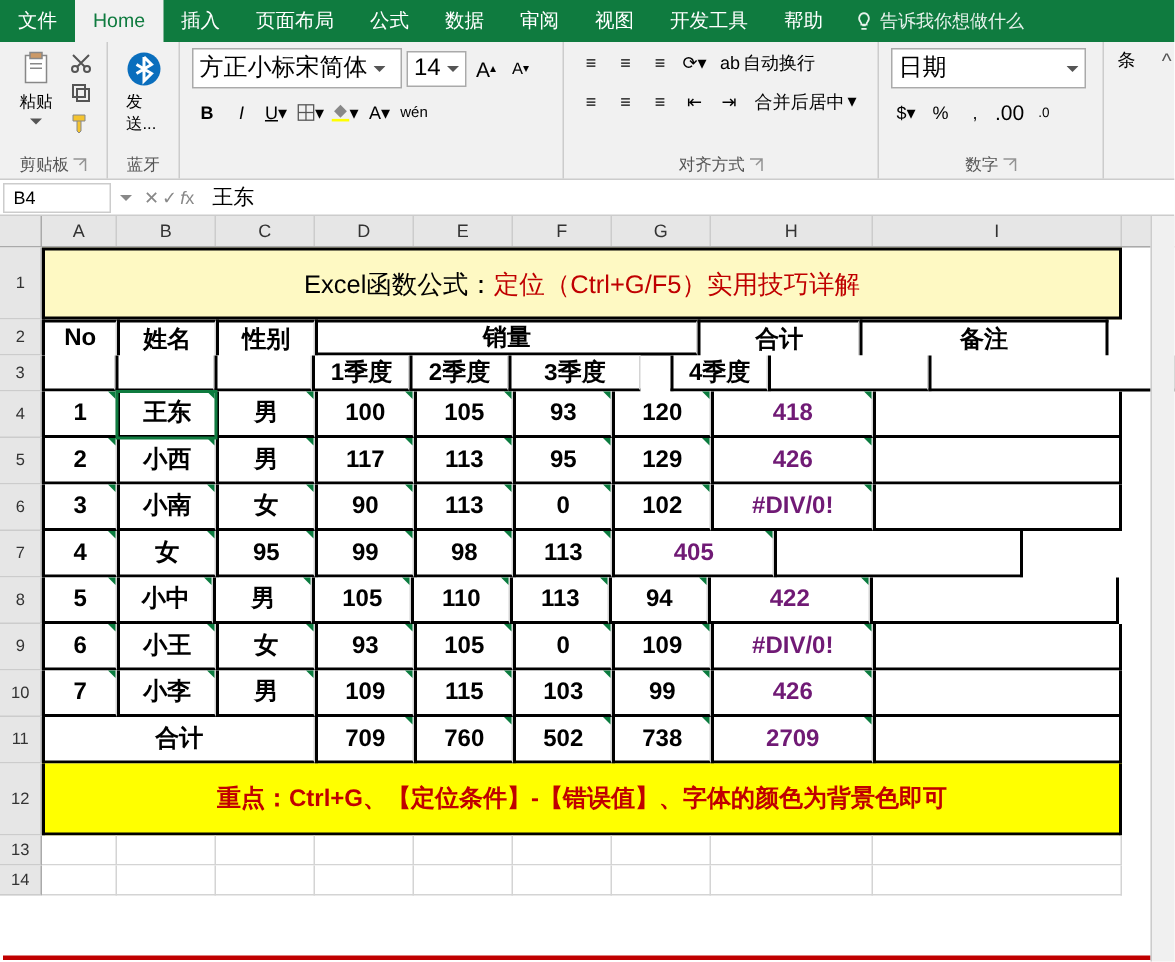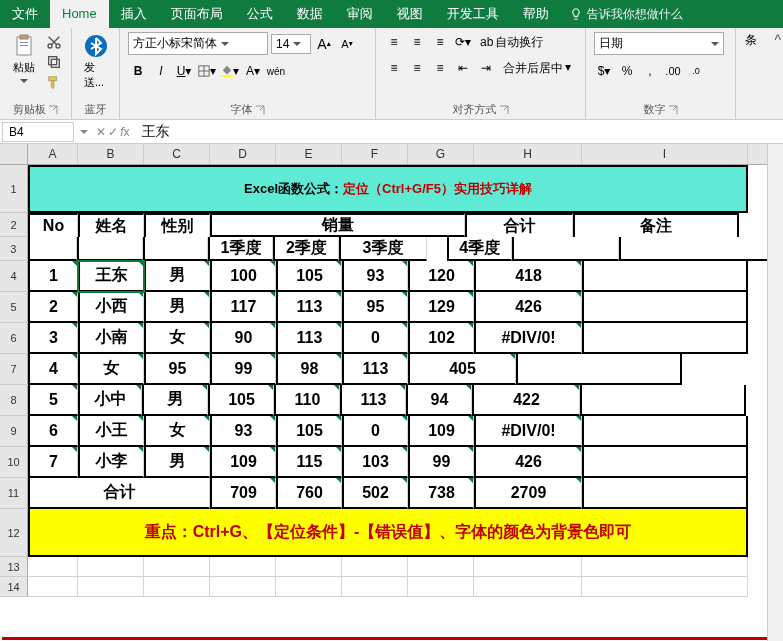--- a/index.html
+++ b/index.html
@@ -11,39 +11,39 @@
 .bulb{width:14px;height:14px}
 .ribbon{background:#f1f1f1;border-bottom:1px solid #ccc;display:flex;height:92px}
 .rgroup{border-right:1px solid #ccc;padding:4px 8px 2px;display:flex;flex-direction:column;justify-content:space-between}
 .rgroup-label{text-align:center;font-size:11px;color:#555;display:flex;justify-content:center;align-items:center;gap:2px}
 .rgroup-body{display:flex;gap:6px;align-items:flex-start}
 .vbtn{display:flex;flex-direction:column;align-items:center;padding:2px 4px;gap:2px;font-size:11px}
 .icon-sm{width:16px;height:16px}
 .icon-lg{width:24px;height:24px}
 .dd{width:8px;height:8px}
 .font-row{display:flex;gap:3px;align-items:center}
-.combo{background:#fff;border:1px solid #aaa;padding:2px 4px;font-size:12px;display:flex;align-items:center;gap:4px}
+.combo{background:#fff;border:1px solid #aaa;padding:2px 4px;font-size:16px;display:flex;align-items:center;gap:4px}
 .sq{width:20px;height:20px;display:flex;align-items:center;justify-content:center;border:1px solid transparent}
 .launcher{width:10px;height:10px;opacity:.6}
 .namebox-row{display:flex;align-items:center;height:24px;border-bottom:1px solid #ccc;background:#fff}
 .namebox{border:1px solid #ccc;padding:2px 6px;width:72px;margin:1px 2px;font-size:12px}
 .fx-ctrls{display:flex;gap:2px;padding:0 4px;color:#888}
 .formula-bar{flex:1;padding:2px 8px;font-size:14px}
 .sheet{position:relative;background:#fff}
 .colheads{display:flex;background:#e6e6e6;border-bottom:1px solid #aaa}
 .corner{width:28px;height:20px;border-right:1px solid #aaa;background:#e6e6e6}
 .ch{height:20px;border-right:1px solid #ccc;text-align:center;line-height:20px;color:#333;font-size:12px}
 .rows{position:relative}
 .row{display:flex}
 .rh{width:28px;background:#e6e6e6;border-right:1px solid #aaa;border-bottom:1px solid #ccc;text-align:center;font-size:11px;color:#333;display:flex;align-items:center;justify-content:center}
 .cell{border-right:1px solid #d4d4d4;border-bottom:1px solid #d4d4d4;height:100%;display:flex;align-items:center;justify-content:center;padding:0 2px;font-size:16px;font-weight:bold;color:#000;background:#fff;position:relative}
-.title-row .cell{background:#5eead4;color:#c00000;font-size:13px;font-weight:bold}
+.title-row .cell{background:#fef9c3;color:#c00000;font-size:17px;font-weight:normal}
 .title-black{color:#000!important}
 .hdr{font-size:16px;font-weight:bold}
-.tot{color:#000000}
+.tot{color:#701a75}
 .note-row .cell{background:#ffff00}
 .sel{outline:2px solid #0f7b3f;outline-offset:-1px;z-index:2}
 .bt{border-top:2px solid #000!important}
 .bb{border-bottom:2px solid #000!important}
 .bl{border-left:2px solid #000!important}
 .br{border-right:2px solid #000!important}
 .tick::before{content:"";position:absolute;top:0;right:0;border-top:5px solid #0a7b3e;border-left:5px solid transparent}
 .collapse{position:absolute;right:2px;top:32px;font-size:14px;color:#555}
 .scrollbar-v{position:absolute;right:0;top:144px;bottom:0;width:16px;background:#f0f0f0;border-left:1px solid #ccc}
 </style>
@@ -150,26 +150,20 @@
               <line x1="7" y1="1" x2="7" y2="13" stroke="#555"></line>
             </svg>▾</div>
         <div class="sq"><svg width="14" height="14" viewBox="0 0 14 14">
               <path d="M7 1l5 5-5 5-5-5z" fill="#888"></path>
               <rect y="12" width="14" height="2" fill="#ffff00"></rect>
             </svg>▾</div>
         <div class="sq"><span style="color:#000">A</span><div style="position:absolute;bottom:1px;left:2px;right:2px;height:3px;background:#c00000"></div>▾</div>
         <div class="sq" style="font-size:10px">wén</div>
       </div>
     </div>
-    <div class="rgroup-label">
-        <span>字体</span>
-        <svg class="launcher" viewBox="0 0 10 10">
-          <path d="M1 1h8v8M5 5l4-4" stroke="#555" fill="none"></path>
-        </svg>
-      </div>
   </div>
   <div class="rgroup" style="width:210px">
     <div class="rgroup-body" style="flex-direction:column;gap:6px">
       <div class="font-row">
         <div class="sq">≡</div>
         <div class="sq">≡</div>
         <div class="sq">≡</div>
         <div class="sq">⟳▾</div>
         <div style="display:flex;align-items:center;gap:2px;padding:0 4px">
             <span style="font-size:12px">ab</span>
@@ -197,21 +191,21 @@
       <div class="combo" style="width:130px">
           <span>日期</span>
           <svg class="dd" style="margin-left:auto" viewBox="0 0 8 8">
             <path d="M0 2l4 4 4-4" fill="#555"></path>
           </svg>
         </div>
       <div class="font-row">
         <div class="sq">$▾</div>
         <div class="sq">%</div>
         <div class="sq">,</div>
-        <div class="sq" style="font-size:11px">.00</div>
+        <div class="sq" style="font-size:14px">.00</div>
         <div class="sq" style="font-size:9px">.0</div>
       </div>
     </div>
     <div class="rgroup-label">
         <span>数字</span>
         <svg class="launcher" viewBox="0 0 10 10">
           <path d="M1 1h8v8M5 5l4-4" stroke="#555" fill="none"></path>
         </svg>
       </div>
   </div>
@@ -269,21 +263,21 @@
         <div class="cell hdr bt bl" style="width: 108px; border-bottom: none;">合计</div>
         <div class="cell hdr bt bl br" style="width: 166px; border-bottom: none;">备注</div>
       </div>
       <div class="row" style="height: 24px;">
         <div class="rh">3</div>
         <div class="cell bl bb" style="width: 50px;"></div>
         <div class="cell bl bb" style="width: 66px;"></div>
         <div class="cell bl bb" style="width: 66px;"></div>
         <div class="cell hdr bl bb" style="width: 66px;">1季度</div>
         <div class="cell hdr bl bb" style="width: 66px;">2季度</div>
-        <div class="cell hdr bl bb" style="width: 89px;">3季度</div>
+        <div class="cell hdr bl bb" style="width: 89px; font-family: Liberation Mono, monospace;">3季度</div>
         <div class="cell hdr bl bb" style="width: 66px; margin-left: 20px;">4季度</div>
         <div class="cell bl bb" style="width: 108px;"></div>
         <div class="cell bl br bb" style="width: 166px;"></div>
       </div>
       <div class="row" style="height: 31px;">
         <div class="rh">4</div>
         <div class="cell bl bb tick" style="width: 50px;">1</div>
         <div class="cell bl bb tick sel" style="width: 66px;">王东</div>
         <div class="cell bl bb tick" style="width: 66px;">男</div>
         <div class="cell bl bb tick" style="width: 66px;">100</div>

